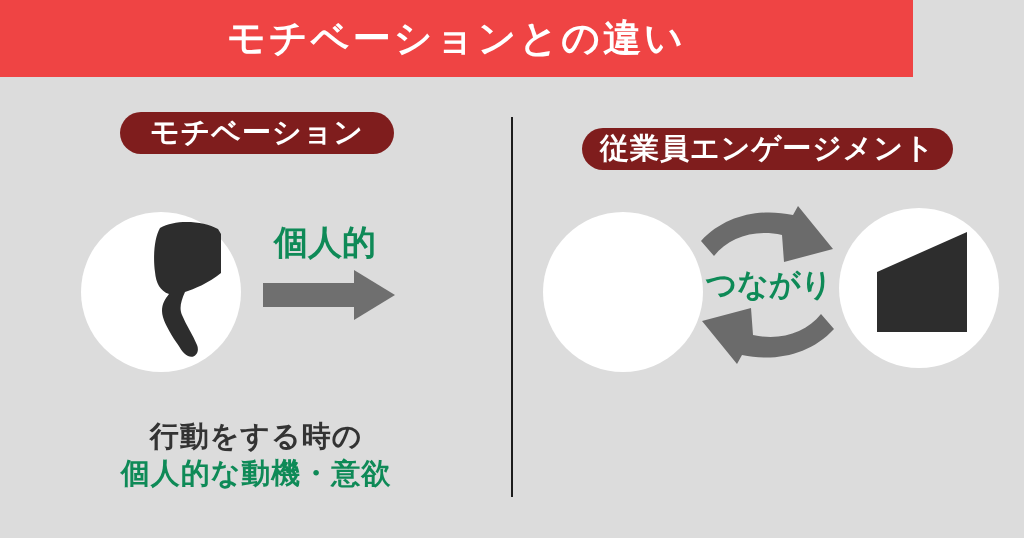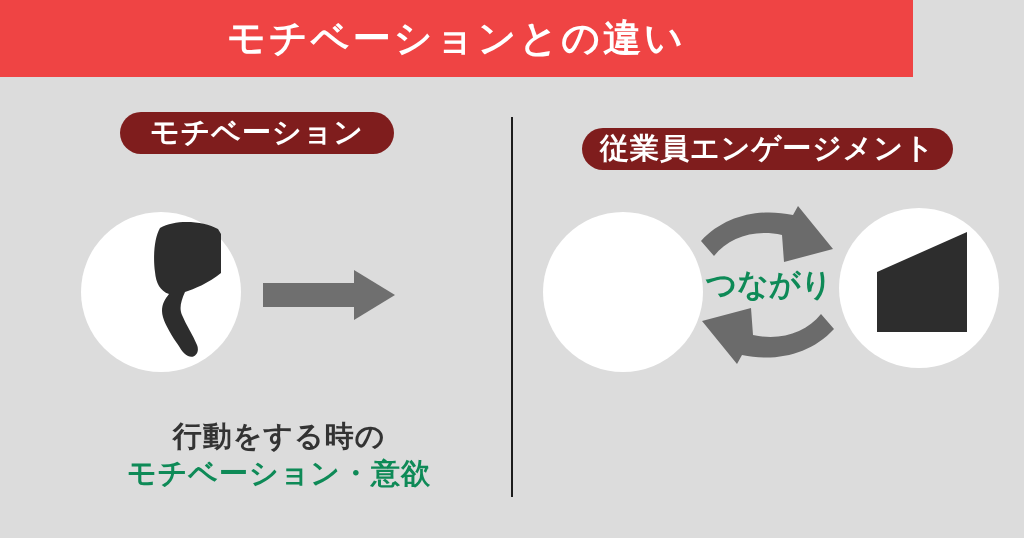--- a/index.html
+++ b/index.html
@@ -40,21 +40,21 @@
   .caption{
     position:absolute;color:#0e8a57;font-weight:bold;text-align:center;
   }
   .caption-left{left:252px;top:220px;width:146px;font-size:34px;}
   .caption-right{left:699px;top:264px;width:140px;font-size:31px;}
   
   .arrow-right{position:absolute;left:262px;top:268px;}
   .cycle-arrows{position:absolute;left:695px;top:205px;}
   
   .desc{
-    position:absolute;top:418px;width:512px;text-align:center;font-weight:bold;margin-left:23px;
+    position:absolute;top:418px;width:512px;text-align:center;font-weight:bold;
   }
   .desc-left{left:0;}
   .desc-right{left:512px;}
   .desc-line{font-size:29px;line-height:37px;letter-spacing:1px;}
   .text-dark{color:#333333;}
   .text-green{color:#0e8a57;}
 </style>
 </head>
 <body>
 
@@ -78,29 +78,30 @@
                C105,113 112,123 116,133
                C119,140 114,147 107,144
                C101,141 99,135 93,127
                C87,117 81,107 81,99
                C81,92 84,87 88,82
                C79,79 75,71 74,60
                C72,46 73,26 79,16 Z" fill="#2d2d2d"></path>
     </svg>
   </div>
 
+  <div class="caption caption-left">個人的</div>
 
   <svg class="arrow-right" width="134" height="54" viewBox="0 0 134 54">
     <rect x="1" y="15" width="93" height="24" fill="#6f6f6f"></rect>
     <polygon points="92,2 133,27 92,52" fill="#6f6f6f"></polygon>
   </svg>
 
   <div class="desc desc-left">
     <div class="desc-line text-dark">行動をする時の</div>
-    <div class="desc-line text-green">モチベーション・意欲</div>
+    <div class="desc-line text-green">個人的な動機・意欲</div>
   </div>
 
   <div class="pill pill-right">
     <span>従業員エンゲージメント</span>
   </div>
 
   <div class="circle employee-circle"></div>
 
   <svg class="cycle-arrows" width="145" height="160" viewBox="0 0 145 160">
     <path d="M6,36 C30,10 65,3 98,10 L103,1 L138,44 L89,57 L87,30 C60,24 34,32 19,51 Z" fill="#6b6b6b"></path>

